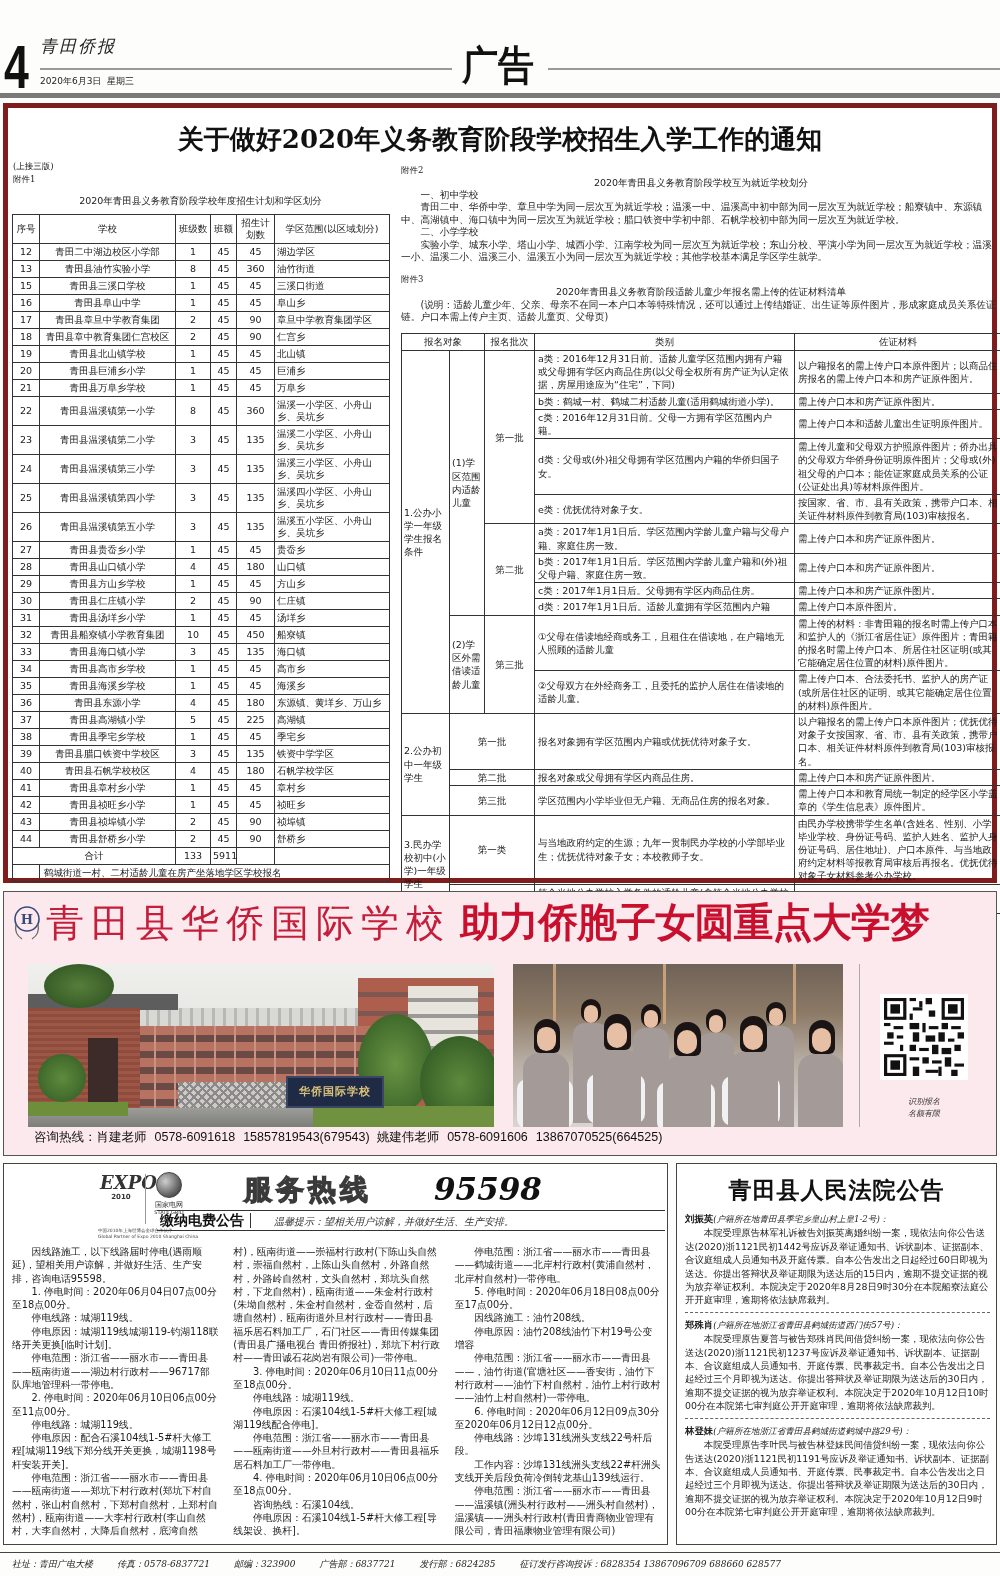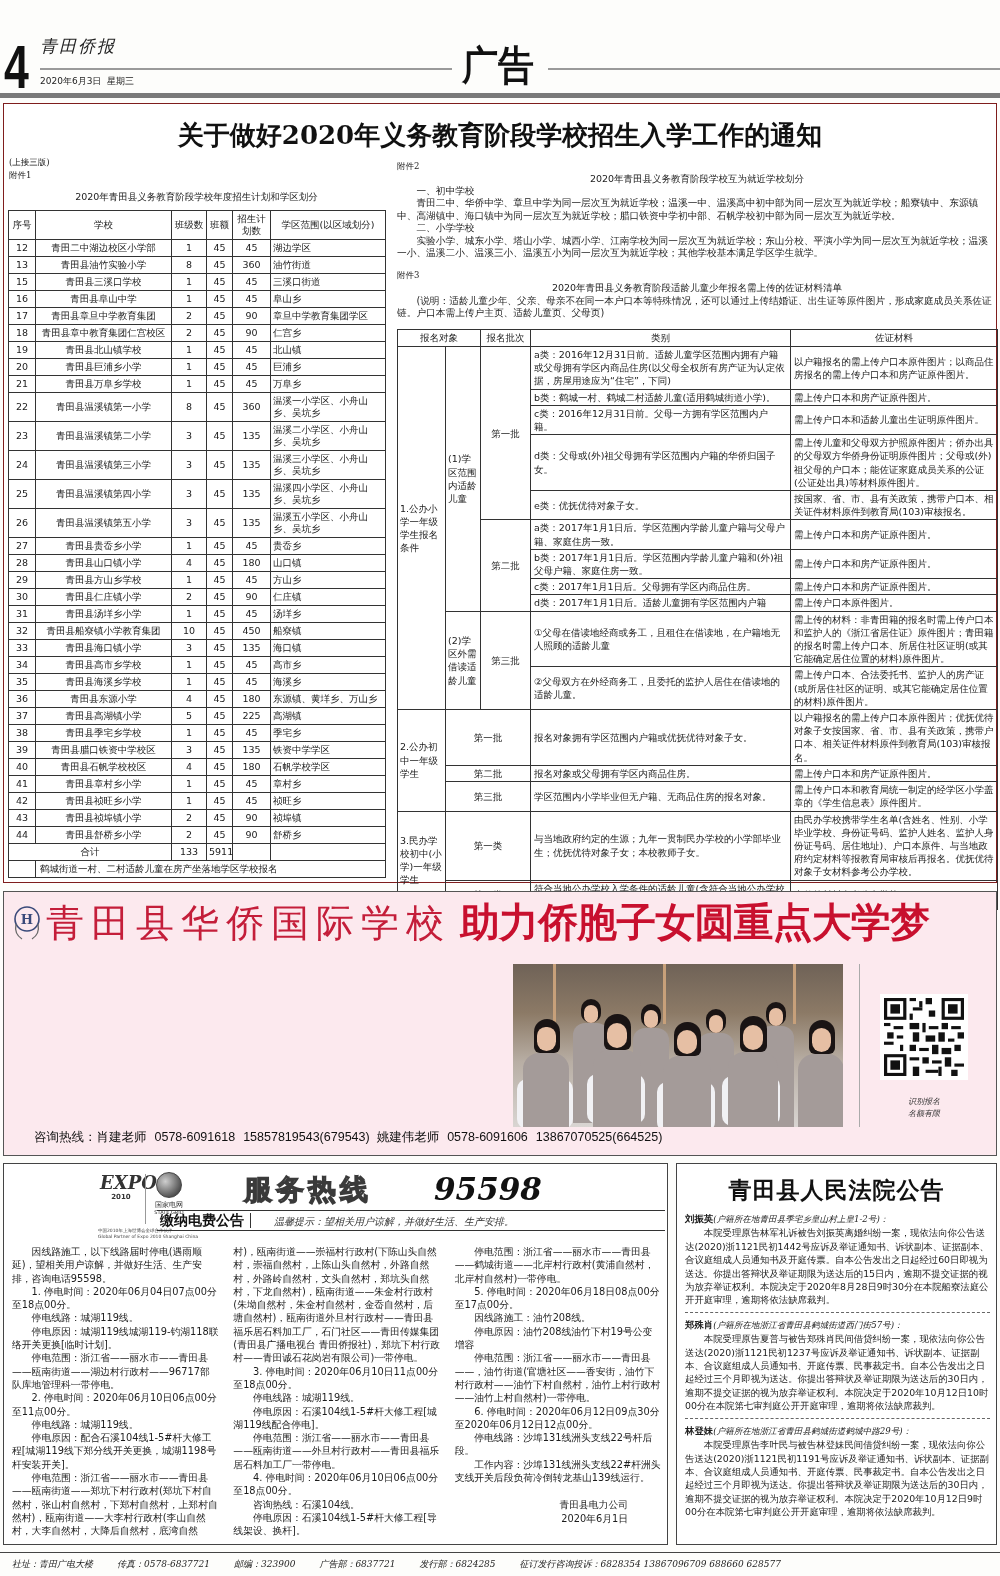--- a/index.html
+++ b/index.html
@@ -10,21 +10,21 @@
 
 .page-num{left:4px;top:36px;font:bold 62px/1 "Liberation Sans",sans-serif;transform:scaleX(.72);transform-origin:left top;color:#111}
 .paper-name{left:40px;top:38px;font:italic 17px/1 "DejaVu Serif",serif;letter-spacing:2px;color:#222}
 .rule-l{left:40px;top:68px;width:412px;height:2px;background:#9a9a9a}
 .rule-r{left:548px;top:68px;width:452px;height:2px;background:#9a9a9a}
 .date{left:40px;top:77px;font:9px/1 "DejaVu Sans",sans-serif;color:#222;white-space:pre}
 .section{left:462px;top:45px;font:bold 40px/1 "DejaVu Serif",serif;color:#111;transform:scaleX(.9);transform-origin:left top}
 .thick-bar{left:0;top:93px;width:1000px;height:5px;background:#7a7a7a}
 
 
-.edu-box{left:3px;top:103px;width:994px;height:780px;border:1px solid #7f1d1d;background:#fff}
+.edu-box{left:3px;top:103px;width:994px;height:780px;border:5px solid #7f1d1d;background:#fff}
 .edu-title{left:0;top:17px;width:100%;text-align:center;font:bold 26px/1.1 "DejaVu Serif",serif;color:#111}
 .small-label{font:8.5px/1 "DejaVu Serif",serif;color:#222}
 .tbl-title{font:9.5px/1.2 "DejaVu Sans",sans-serif;text-align:center;color:#222}
 table{border-collapse:collapse;table-layout:fixed}
 .t1{left:4px;top:106px;width:377px;font:9.5px/12px "DejaVu Sans",sans-serif}
 .t1 th,.t1 td{border:1px solid #333;text-align:center;padding:2px 2px;height:16.4px;color:#1a1a1a;font-weight:normal}
 .t1 thead th{height:29px}
 .t1 td.dist-wrap{text-align:left}
 .t1 td.note{text-align:left;padding-left:4px}
 .a2-body{font:9.7px/12.4px "DejaVu Sans",sans-serif;color:#1f1f1f}
@@ -571,20 +571,40 @@
 
 <div class="abs ad-box">
   <svg class="abs emblem" viewBox="0 0 30 38">
     <circle cx="15" cy="15" r="12" fill="none" stroke="#3a4a7a" stroke-width="1.6"></circle>
     <path d="M4 20 Q2 30 10 35 M26 20 Q28 30 20 35" fill="none" stroke="#6a6a6a" stroke-width="1.3"></path>
     <text x="15" y="20" text-anchor="middle" font-size="13" font-weight="bold" fill="#3a4a7a" font-family="DejaVu Serif, serif">H</text>
   </svg>
   <div class="abs school-name">青田县华侨国际学校</div>
   <div class="abs slogan">助力侨胞子女圆重点大学梦</div>
 
+  <div class="abs photo photo-school">
+    <div class="ph ph-sky"></div>
+    <div class="ph ph-apts"></div>
+    <div class="ph ph-tall"></div>
+    <div class="ph ph-tall2"></div>
+    <div class="ph ph-main"></div>
+    <div class="ph ph-main-cols"></div>
+    <div class="ph ph-gate-roof"></div>
+    <div class="ph ph-gate"></div>
+    <div class="ph ph-gate-door"></div>
+    <div class="ph ph-tree ph-t2"></div>
+    <div class="ph ph-fence"></div>
+    <div class="ph ph-tree ph-t3"></div>
+    <div class="ph ph-tree ph-t4"></div>
+    <div class="ph ph-road"></div>
+    <div class="ph ph-grass1"></div>
+    <div class="ph ph-grass2"></div>
+    <div class="ph ph-tree ph-t1"></div>
+    <div class="ph ph-sign">华侨国际学校</div>
+  </div>
 
   <div class="abs photo photo-students">
     <div class="ph ps-bg"></div>
     <div class="ph ps-pole" style="left:40px"></div>
     <div class="ph ps-pole" style="left:150px"></div>
     <div class="ph ps-pole" style="left:280px"></div>
 
     <div class="student" style="left:245px;top:38px">
         <i class="shirt" style="left:0;top:24px;width:36px;height:110px;border-radius:12px 12px 0 0"></i>
         <i class="hair" style="left:8px;top:0;width:20px;height:24px;border-radius:10px"></i>
@@ -745,20 +765,21 @@
         <p>咨询热线：石溪104线。</p>
         <p>停电原因：石溪104线1-5#杆大修工程[导线架设、换杆]。</p>
         <p>停电范围：浙江省——丽水市——青田县——鹤城街道——北岸村行政村(黄浦自然村，北岸村自然村)一带停电。</p>
         <p>5. 停电时间：2020年06月18日08点00分至17点00分。</p>
         <p>因线路施工：油竹208线。</p>
         <p>停电原因：油竹208线油竹下村19号公变增容</p>
         <p>停电范围：浙江省——丽水市——青田县——，油竹街道(官塘社区——香安街，油竹下村行政村——油竹下村自然村，油竹上村行政村——油竹上村自然村)一带停电。</p>
         <p>6. 停电时间：2020年06月12日09点30分至2020年06月12日12点00分。</p>
         <p>停电线路：沙埠131线洲头支线22号杆后段。</p>
         <p>工作内容：沙埠131线洲头支线22#杆洲头支线开关后段负荷冷倒转龙基山139线运行。</p>
+        <p>停电范围：浙江省——丽水市——青田县——温溪镇(洲头村行政村——洲头村自然村)，温溪镇——洲头村行政村(青田青商物业管理有限公司，青田福康物业管理有限公司)</p>
       </div>
     <p class="sig sig-first">青田县电力公司</p>
     <p class="sig">2020年6月1日</p>
   </div>
 </div>
 
 <div class="abs court-box">
   <div class="abs court-title">青田县人民法院公告</div>
   <div class="abs court-list">
 

